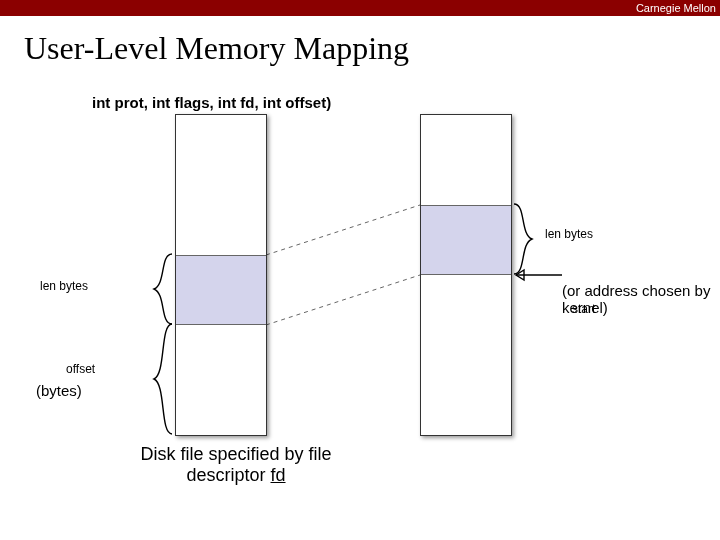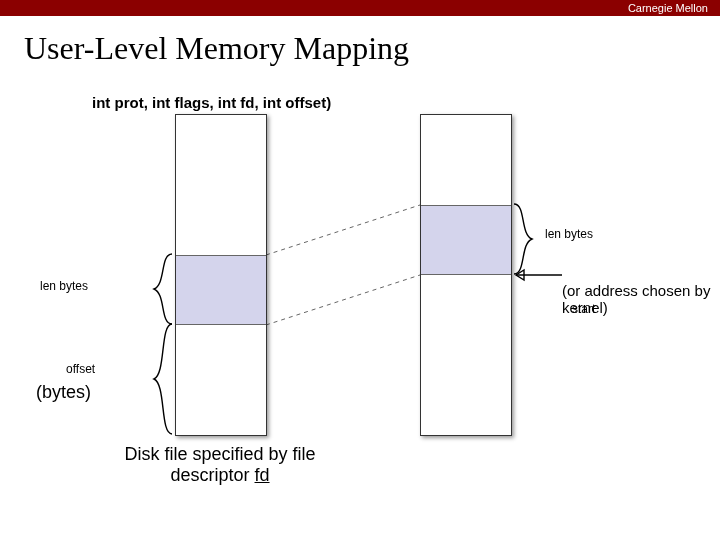--- a/index.html
+++ b/index.html
@@ -11,21 +11,21 @@
     font-family: Arial, Helvetica, sans-serif;
     overflow: hidden;
   }
   .header-bar {
     width: 100%;
     height: 16px;
     background: #8b0000;
     color: #ffffff;
     font-size: 11px;
     text-align: right;
-    padding-right: 12px;
+    padding-right: 4px;
     box-sizing: border-box;
     line-height: 16px;
   }
   .title {
     font-size: 32px;
     font-weight: 400;
     margin: 14px 0 6px 24px;
     color: #000;
     font-family: Liberation Serif, serif;
   }
@@ -62,21 +62,21 @@
     border-top: 1px solid #666;
     border-bottom: 1px solid #666;
   }
 
   .lbl {
     position: absolute;
     font-size: 12px;
     color: #000;
   }
   .sublbl { font-size: 15px; }
-  .small { font-size: 18px; }
+  .small { font-size: 15px; }
 
   
   svg.brace { position: absolute; overflow: visible; }
   svg.brace path { stroke: #000; stroke-width: 1.4; fill: none; }
 
   svg.dashes { position:absolute; left:0; top:0; width:720px; height:400px; pointer-events:none; }
   svg.dashes line { stroke:#666; stroke-width:1; stroke-dasharray:4 4; }
 
   .caption {
     position: absolute;
@@ -131,17 +131,17 @@
   </svg>
   <div class="lbl" style="left:545px; top:113px;">len bytes</div>
 
   <svg class="brace" style="left:512px; top:153px; width:50px; height:16px;">
     <path d="M50,8 L4,8" stroke="#000" stroke-width="1.4"></path>
     <path d="M4,8 L12,3 L12,13 Z" fill="#000" stroke="#000"></path>
   </svg>
   <div class="lbl" style="left:572px; top:148px;margin-top:40px;">start</div>
   <div class="lbl sublbl" style="left:562px; top:168px; width:150px;">(or address chosen by kernel)</div>
 
-  <div class="caption" style="left:115px; top:330px; width:210px;">
+  <div class="caption" style="left:131px; top:330px; width:210px;">
     <span>Disk file specified by file descriptor </span><span class="underline">fd</span>
   </div>
 
 </div>
 
 </body></html>

